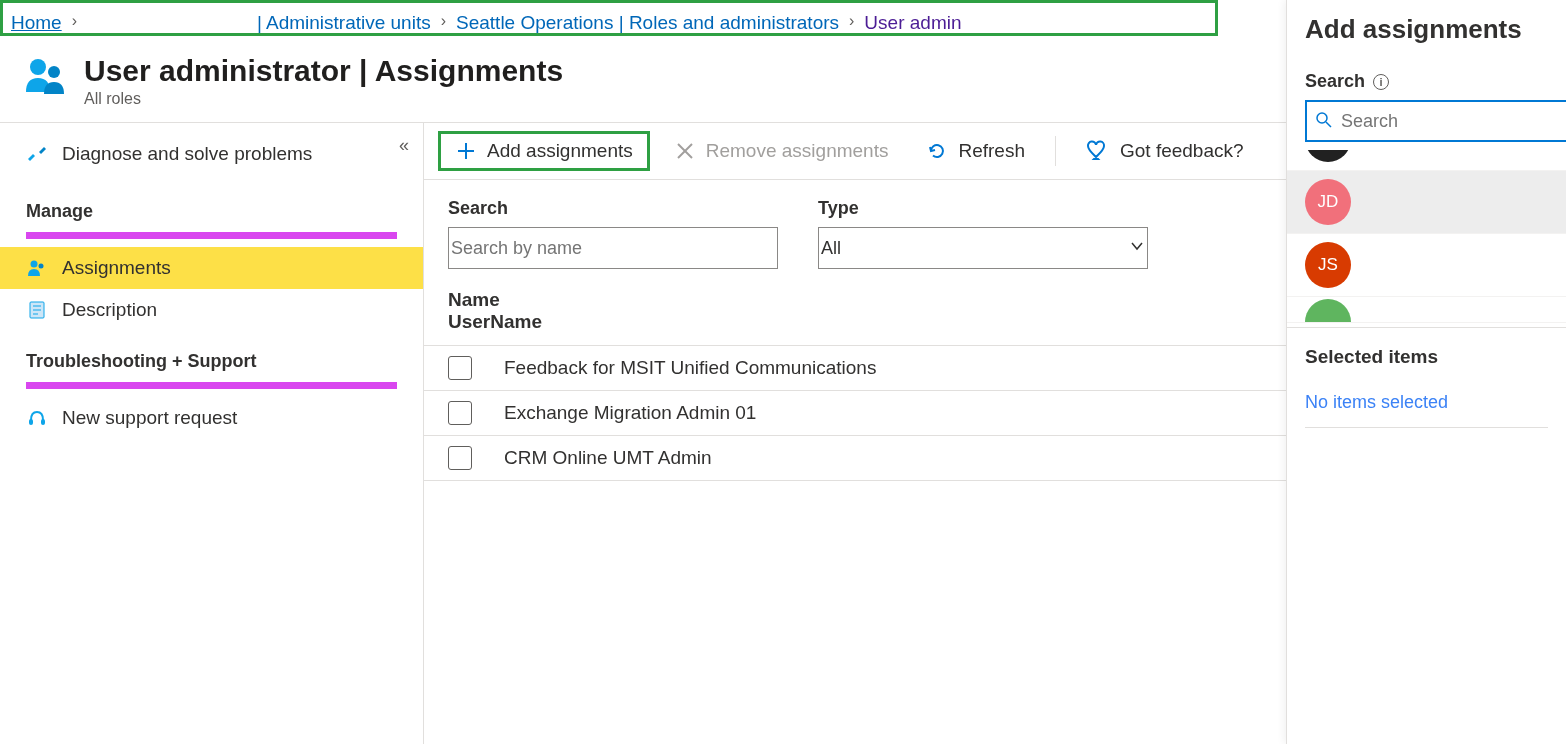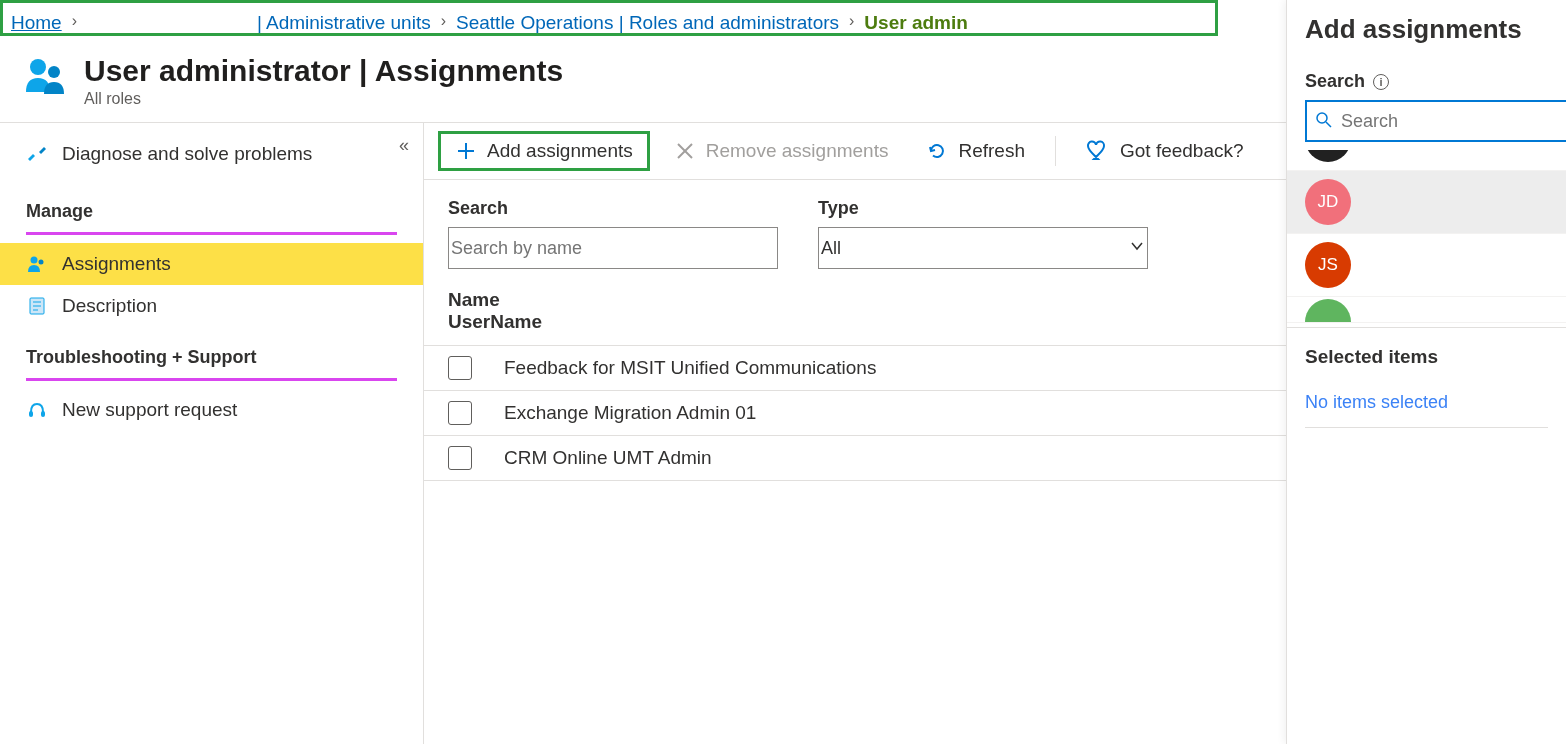--- a/index.html
+++ b/index.html
@@ -24,21 +24,21 @@
     position: relative;
     overflow: hidden;
   }
   .crumb {
     color: #0067b8;
     font-size: 19px;
     text-decoration: none;
     white-space: nowrap;
   }
   .crumb.home { text-decoration: underline; }
-  .crumb.last { color: #4d7c0f; font-weight: bold; }
+  .crumb.last { color: #4c1d95; }
   .crumb-sep {
     color: #605e5c;
     margin: 0 10px;
     font-size: 16px;
   }
   .crumb-pipe { color:#0067b8; font-size:19px; margin: 0 4px 0 0;}
 
   
   .page-header {
     display: flex;
@@ -86,21 +86,21 @@
     padding: 10px 26px;
     font-size: 19px;
     cursor: pointer;
   }
   .side-item.active { background: #fde047; }
   .side-item .icon { width: 22px; display:flex; align-items:center; justify-content:center;}
   .side-section {
     font-size: 18px;
     font-weight: 600;
     padding: 20px 26px 10px 26px;
-    border-bottom: 3px solid #d946ef;
+    border-bottom: 7px solid #d946ef;
     margin: 0 26px 8px 0;
     margin-left: 26px;
     padding-left: 0;
   }
   .side-section-first { margin-top: 6px; }
 
   
   .content {
     flex: 1;
     display: flex;

